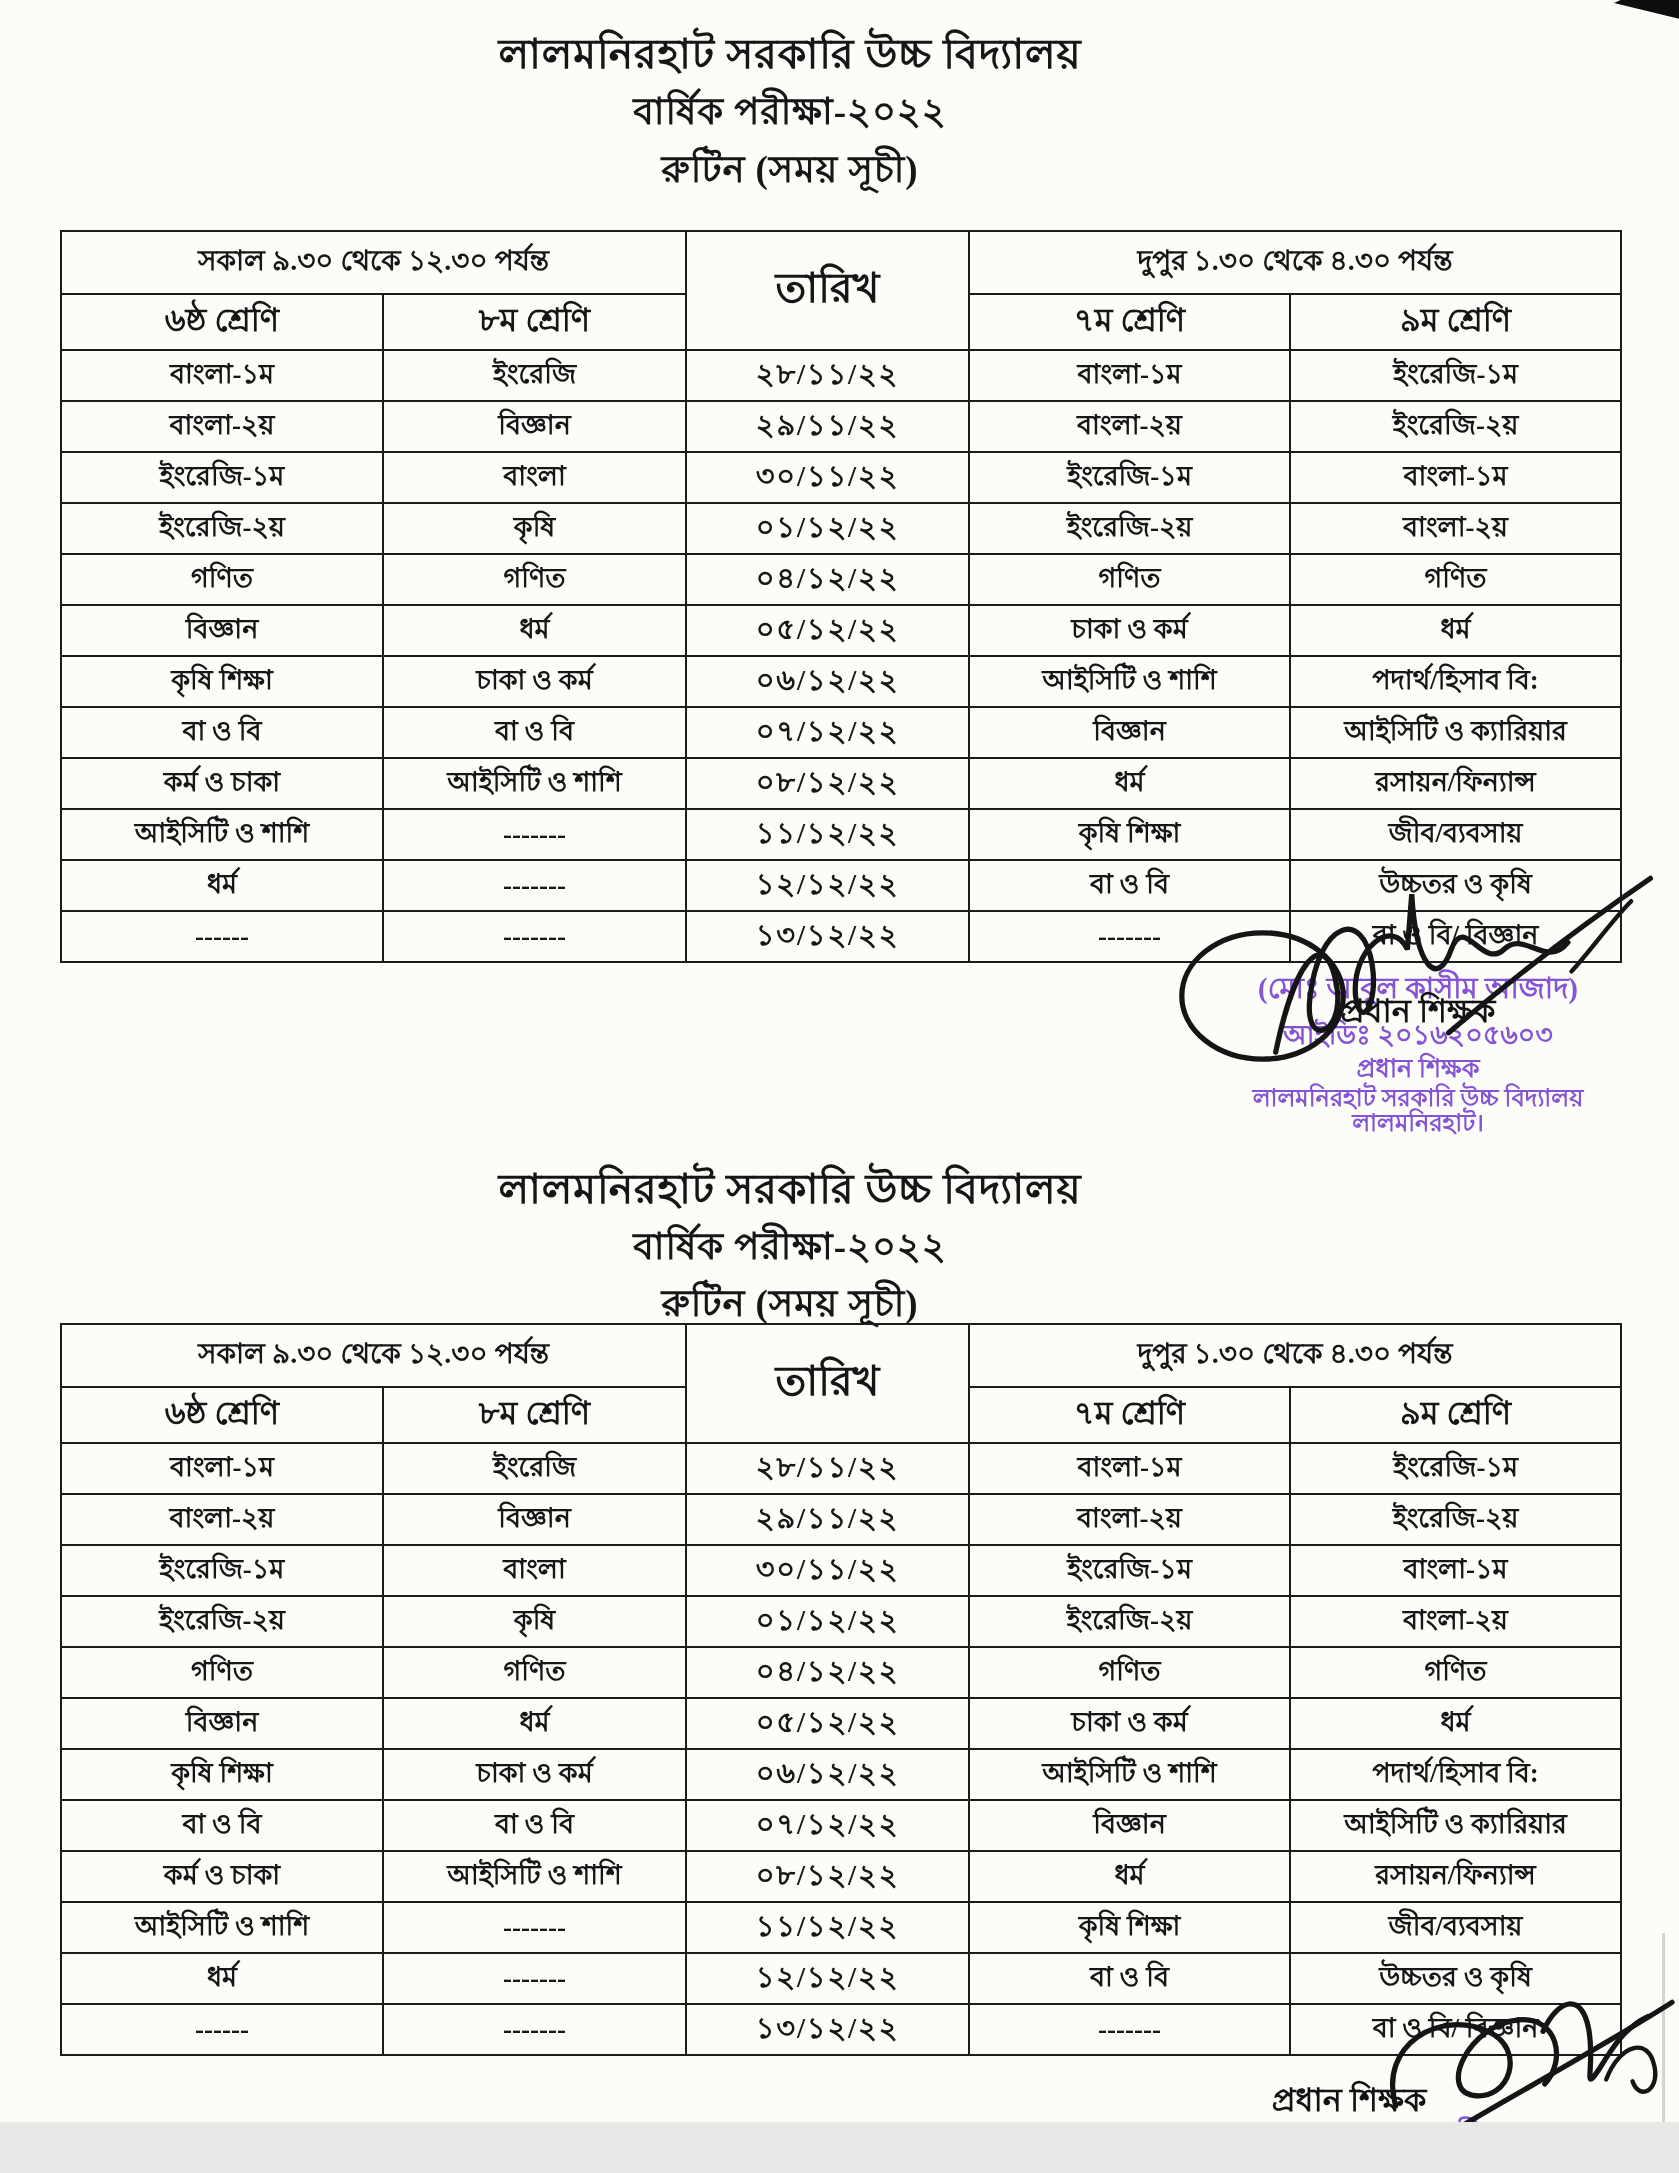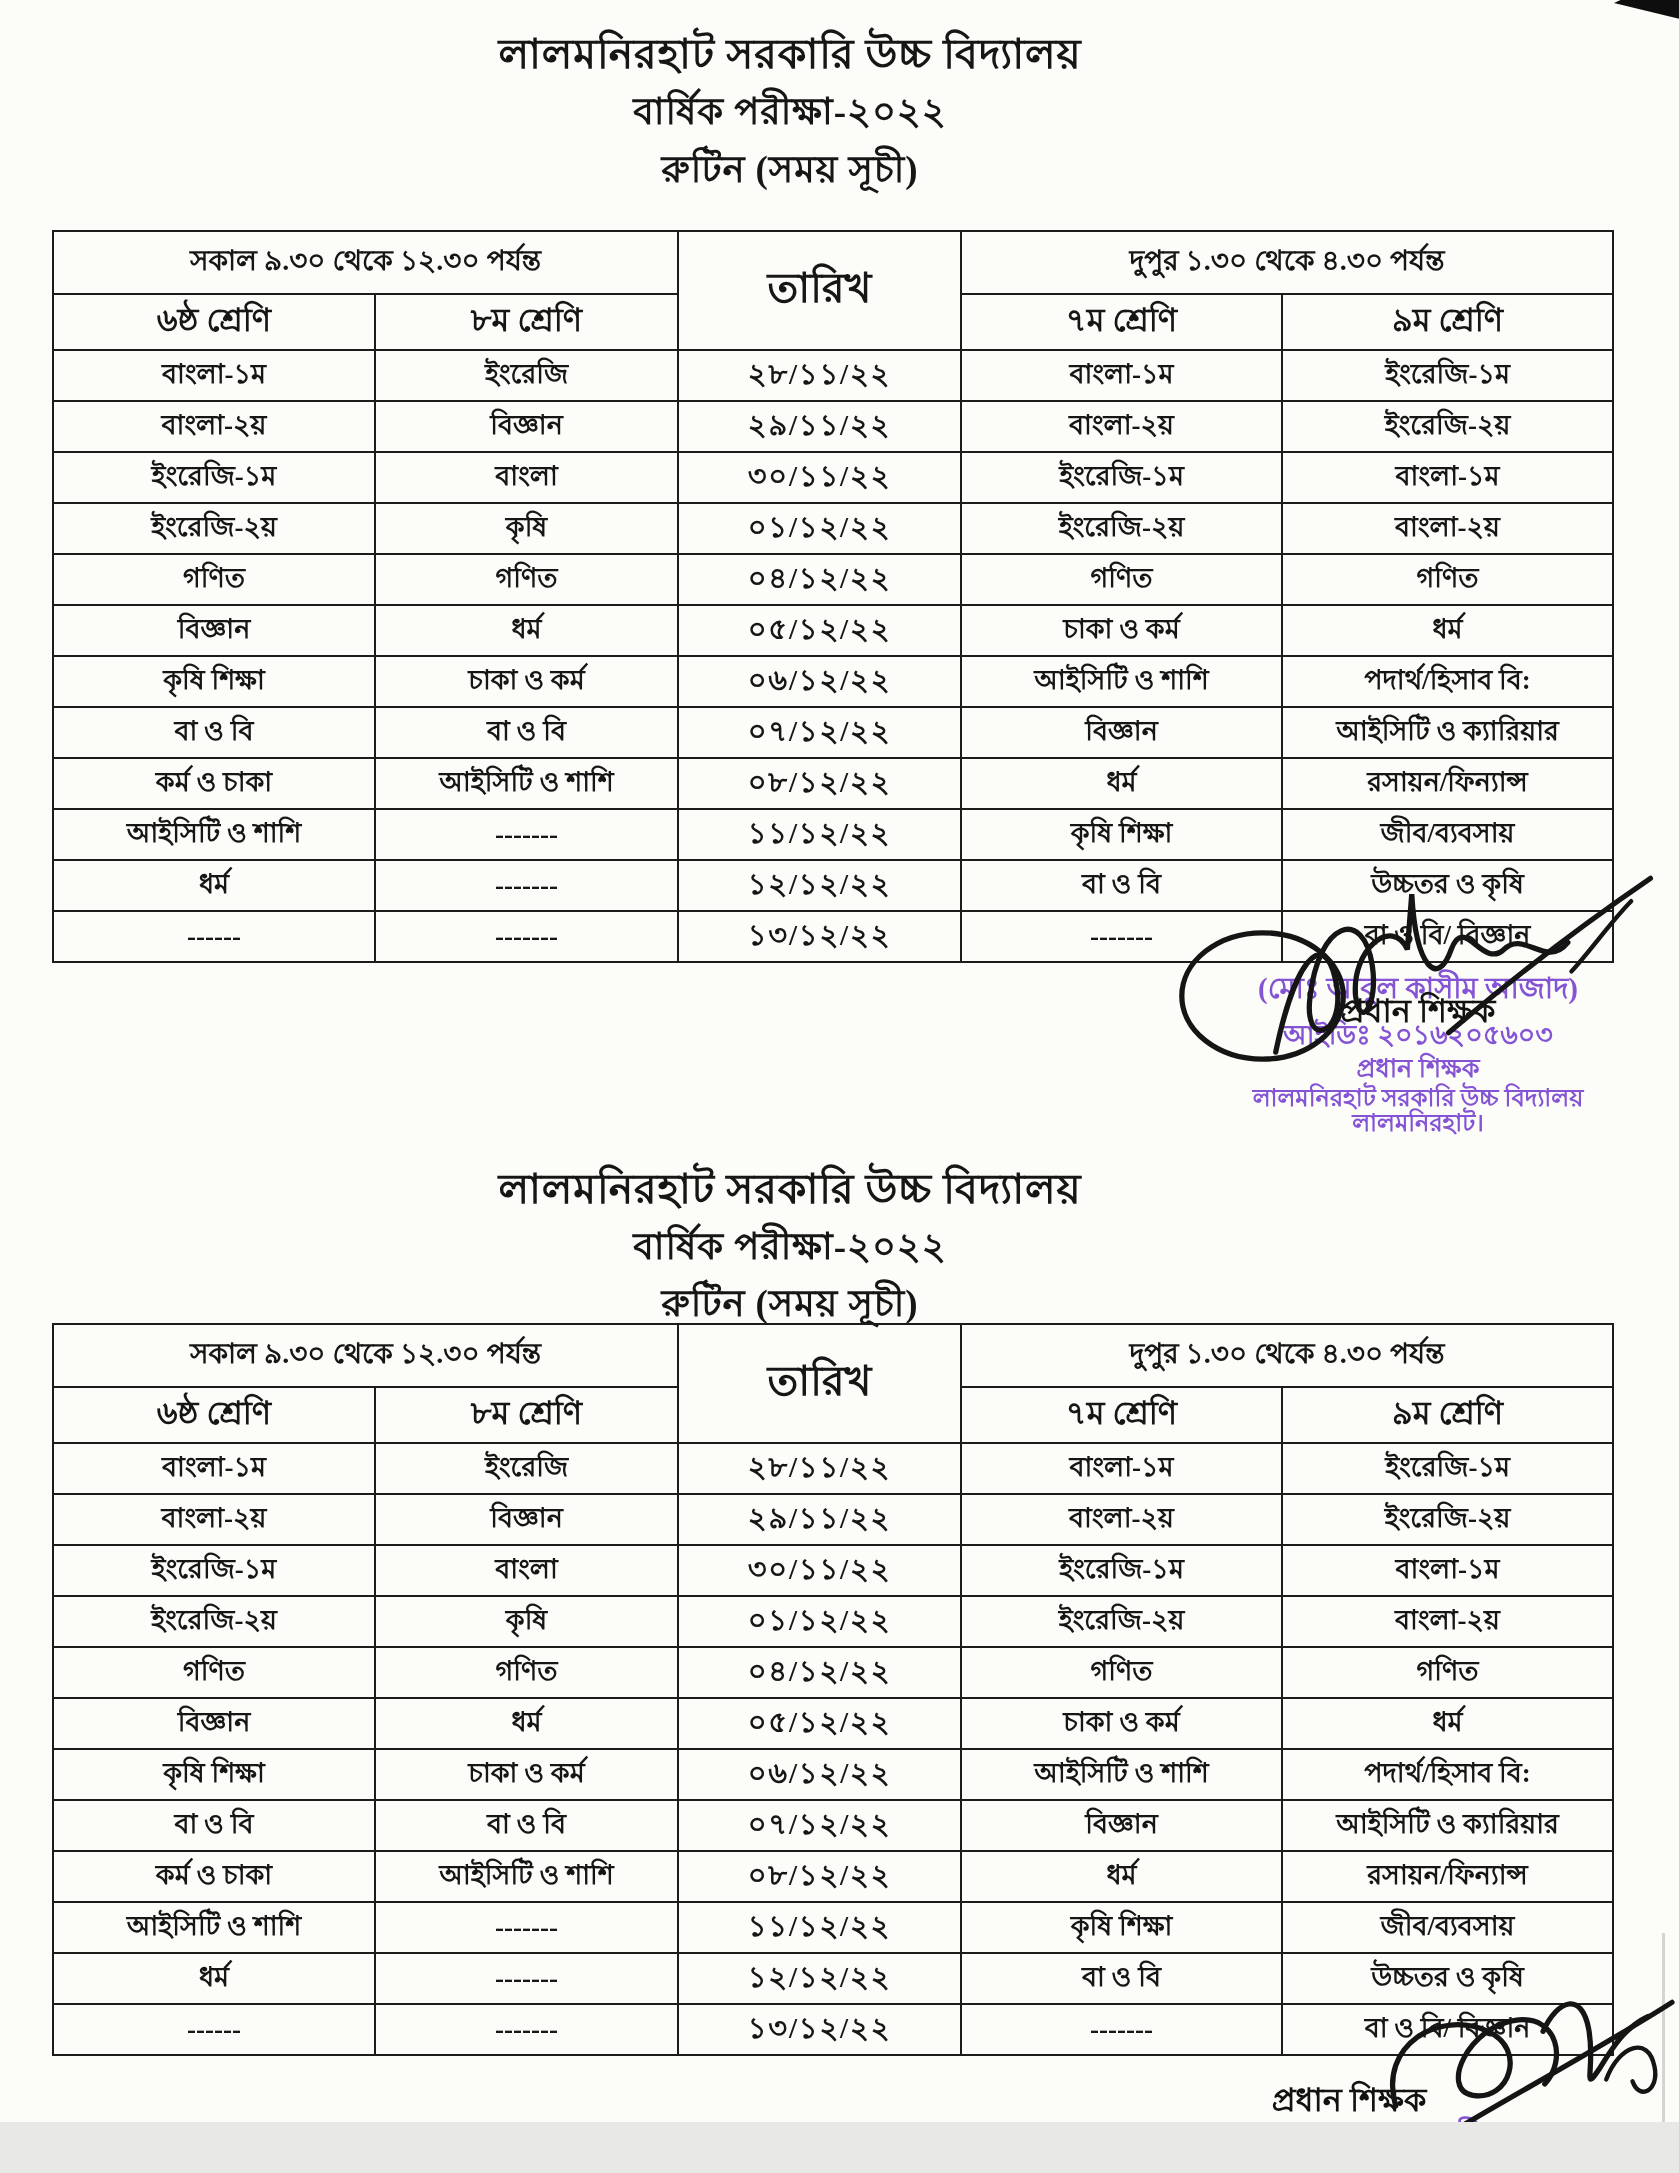--- a/index.html
+++ b/index.html
@@ -14,21 +14,21 @@
     clip-path:polygon(10% 0,100% 0,100% 72%,0 12%);}
   .edge-line{position:absolute;right:14px;bottom:0;width:2.6px;height:189px;background:#c9c5bf;opacity:.7;}
 
   
   .title-line{position:absolute;left:0;width:1580px;text-align:center;font-weight:bold;letter-spacing:0.9px;}
   .t-school{font-size:41px;}
   .t-exam{font-size:37px;}
   .t-routine{font-size:37px;font-family:Liberation Serif, serif;}
 
   
-  table.routine{position:absolute;left:52px;border-collapse:collapse;table-layout:fixed;
+  table.routine{position:absolute;left:60px;border-collapse:collapse;table-layout:fixed;
     width:1560px;background:transparent;}
   table.routine th,table.routine td{
     border:2.6px solid #1c1c1c;text-align:center;vertical-align:middle;padding:0 3.5px;
     font-weight:700;overflow:hidden;}
   th.session-head{height:61px;font-size:28px;font-weight:bold;}
   th.date-head{font-size:41px;font-weight:bold;}
   th.class-head{height:54px;font-size:32px;font-weight:bold;}
   table.routine td{height:46px;font-size:27px;}
   table.routine td.date-cell{font-size:29px;letter-spacing:1.8px;text-align:center;}
 

